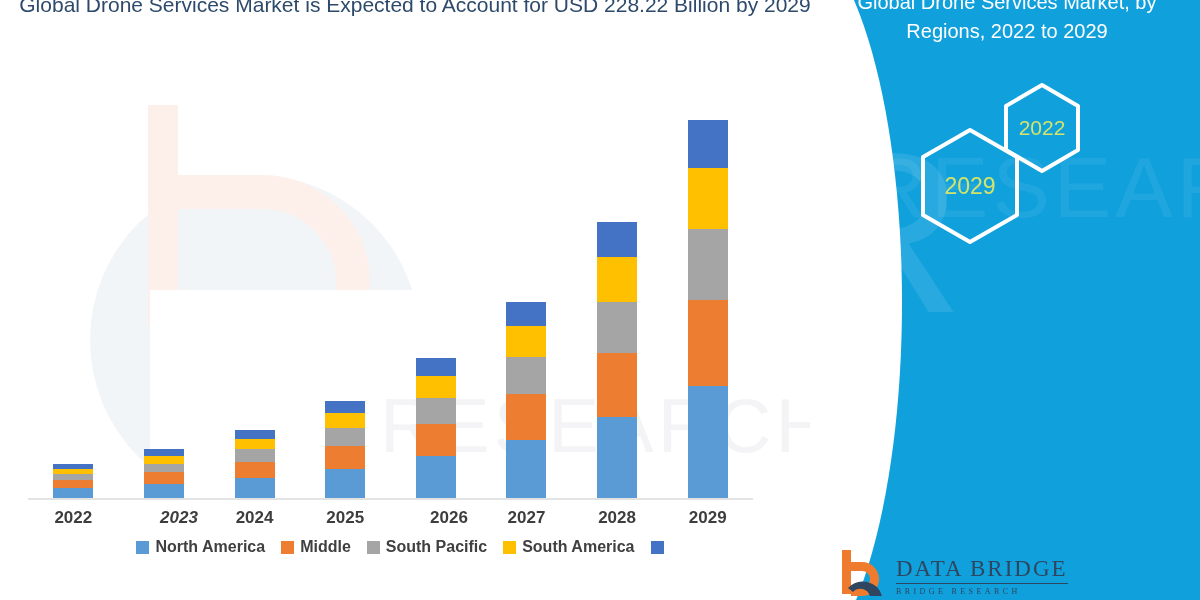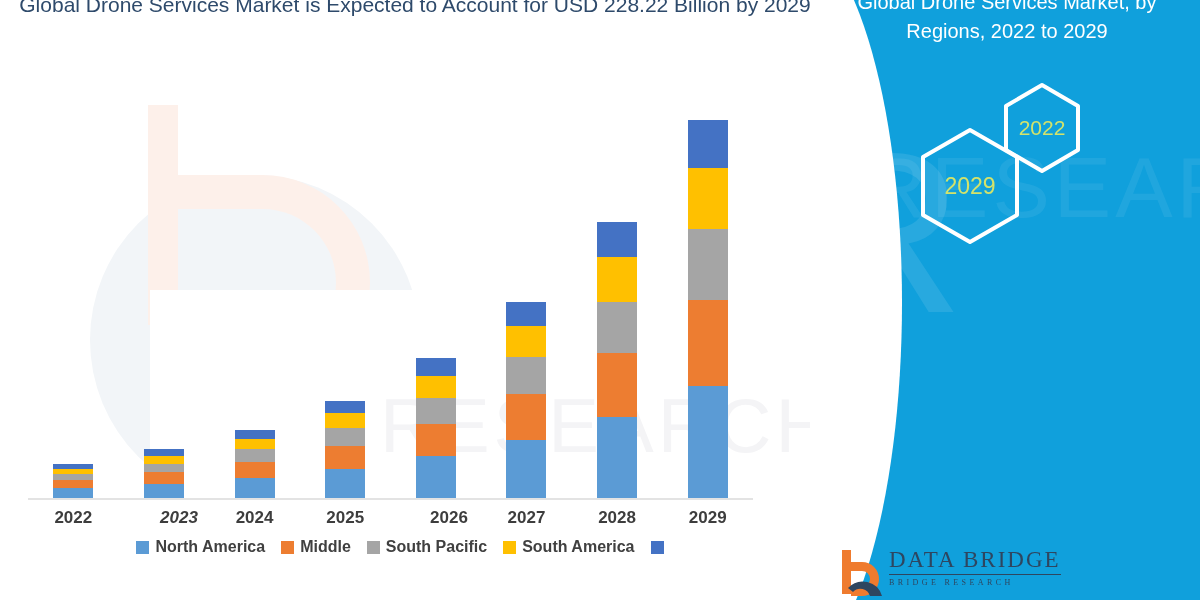--- a/index.html
+++ b/index.html
@@ -244,22 +244,22 @@
     font-size: 23px;
     line-height: 33px;
     letter-spacing: 0.3px;
   }
 
   
   #footer-logo {
     position: absolute;
     left: 840px; top: 548px;
     display: flex;
-    align-items: flex-start;
-    gap: 3px;
+    align-items: flex-end;
+    gap: 10px;
   }
   #logo-mark {
     position: relative;
     width: 46px; height: 48px;
     flex: 0 0 auto;
   }
   #logo-text {
     display: flex;
     flex-direction: column;
     line-height: 1;

